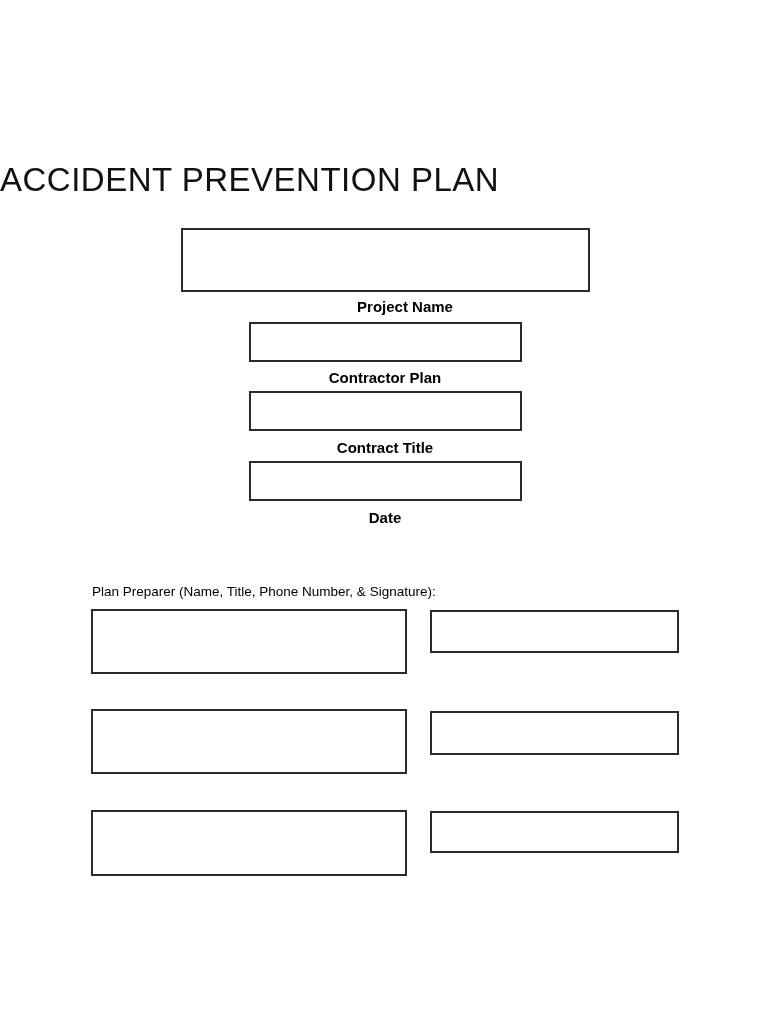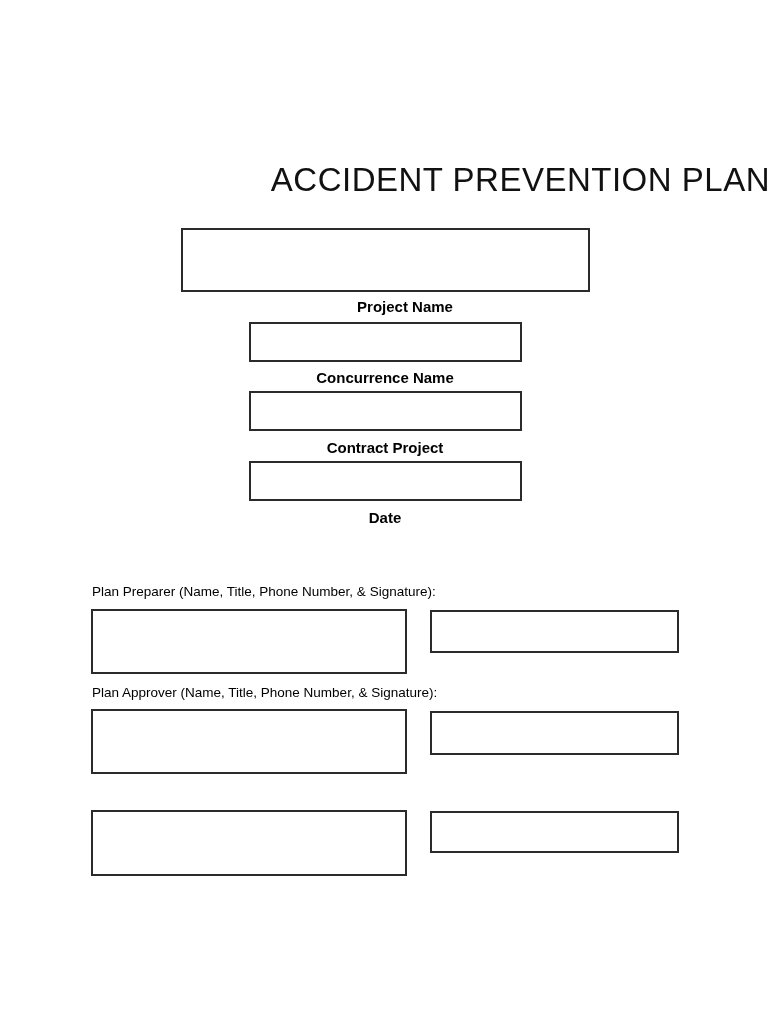--- a/index.html
+++ b/index.html
@@ -10,21 +10,21 @@
     background: #ffffff;
     font-family: "Liberation Sans", sans-serif;
     color: #000000;
     overflow: hidden;
   }
   .title {
     position: absolute;
     top: 163px;
     left: 0;
     width: 770px;
-    text-align: right;
+    text-align: left;
     font-size: 33px;
     font-weight: 400;
     line-height: 1;
     color: #111111;
     letter-spacing: 0.5px;
     margin: 0;
   }
   .box {
     position: absolute;
     box-sizing: border-box;
@@ -73,32 +73,31 @@
 <body>
 
 <div class="page">
 
   <h1 class="title">ACCIDENT PREVENTION PLAN</h1>
 
   <div class="box box-project"></div>
   <div class="center-label lbl-project">Project Name</div>
 
   <div class="box box-contractor"></div>
-  <div class="center-label lbl-contractor">Concurrence Name</div>
+  <div class="center-label lbl-contractor">Contractor Plan</div>
 
   <div class="box box-contract"></div>
-  <div class="center-label lbl-contract">Contract Project</div>
+  <div class="center-label lbl-contract">Contract Title</div>
 
   <div class="box box-date"></div>
   <div class="center-label lbl-date">Date</div>
 
   <div class="section-label lbl-preparer">Plan Preparer (Name, Title, Phone Number, &amp; Signature):</div>
   <div class="box box-preparer-l"></div>
   <div class="box box-preparer-r"></div>
 
-  <div class="section-label lbl-approver">Plan Approver (Name, Title, Phone Number, &amp; Signature):</div>
   <div class="box box-approver-l"></div>
   <div class="box box-approver-r"></div>
 
   <div class="box box-concurrence-l"></div>
   <div class="box box-concurrence-r"></div>
 
 </div>
 
 </body></html>

